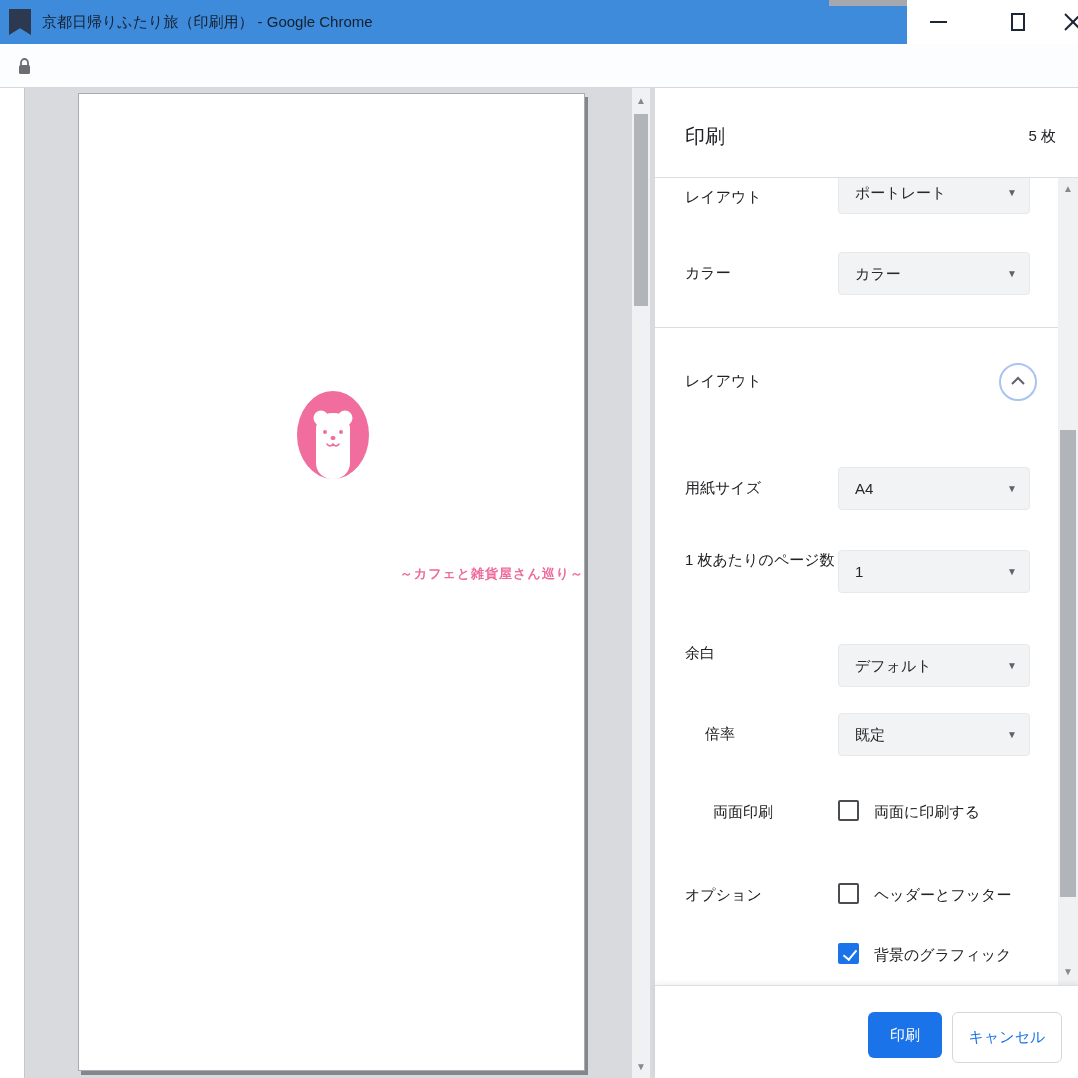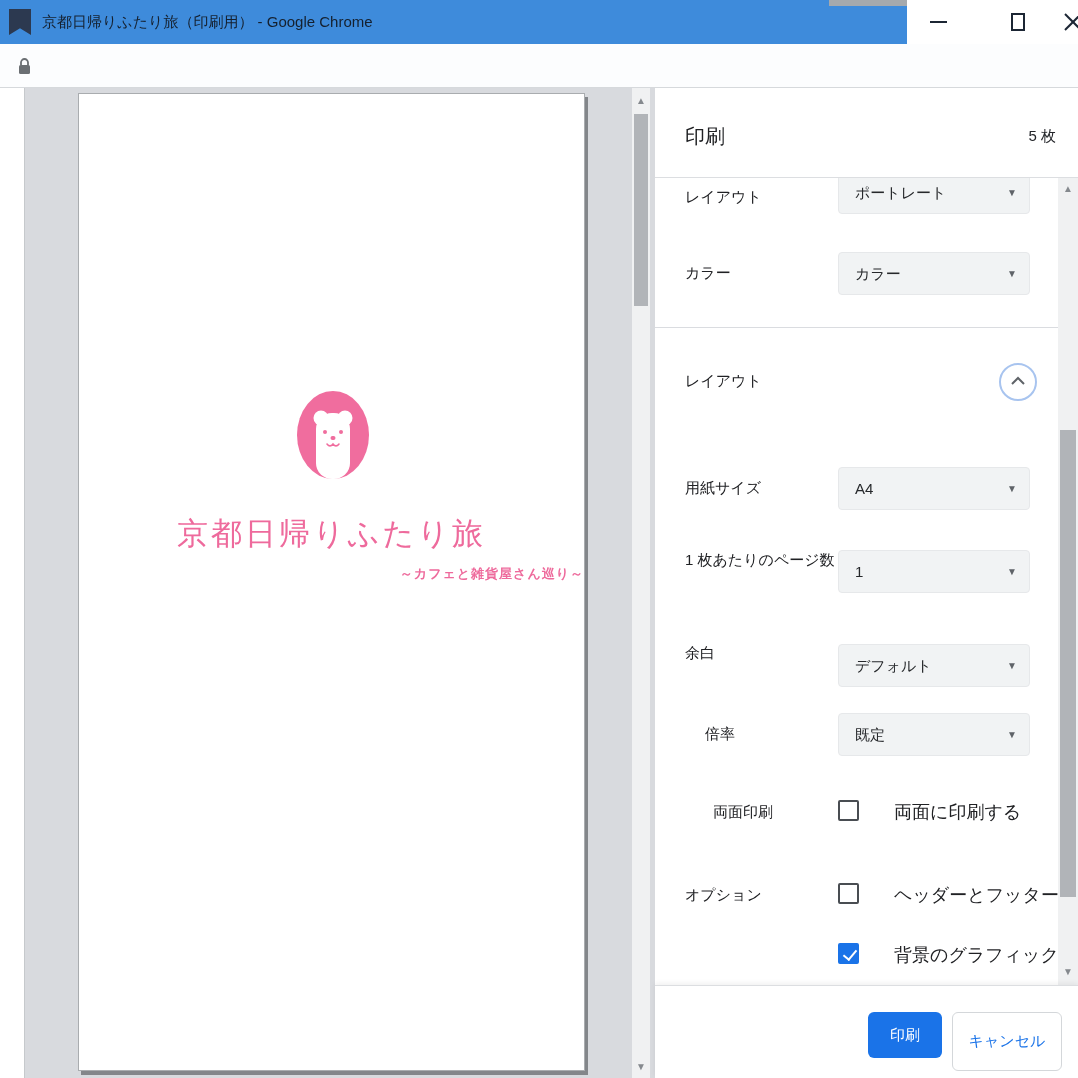--- a/index.html
+++ b/index.html
@@ -54,36 +54,36 @@
   .dropdown { left:183px; width:192px; height:43px; background:#f1f3f4; border:1px solid #e6e8ea;
     border-radius:4px; cursor:pointer; }
   .dd-value { position:absolute; left:16px; top:0; height:41px; line-height:41px; font-size:15px; color:#26282b;text-align:center; }
   .dd-caret { position:absolute; right:12px; top:0; height:41px; line-height:41px; font-size:10px; color:#5f6368; }
   .divider { left:0; width:423px; height:1px; background:#dadce0; }
 
   .checkbox { width:21px; height:21px; border:2px solid #494d52; border-radius:2px; background:#fff; cursor:pointer; }
   .checkbox.checked { background:#1a73e8; border-color:#1a73e8; position:absolute; }
   .checkbox.checked::after { content:''; position:absolute; left:6px; top:2px; width:6px; height:11px;
     border:solid #fff; border-width:0 2.5px 2.5px 0; transform:rotate(40deg); }
-  .cb-label { left:219px; font-size:18px; color:#202124; line-height:22px;margin-left:20px; }
+  .cb-label { left:219px; font-size:15px; color:#202124; line-height:22px; }
 
   #advanced-toggle { left:344px; top:185px; width:38px; height:38px; border:2px solid #a8c4ef;
     border-radius:50%; background:#fff; cursor:pointer; }
   #advanced-toggle svg { position:absolute; left:7px; top:9px; }
 
   #panel-sb-track { left:403px; top:90px; width:20px; height:807px; }
   #panel-sb-up    { left:404px; top:93px; }
   #panel-sb-thumb { left:405px; top:342px; width:16px; height:467px; }
   #panel-sb-down  { left:404px; top:876px; }
 
   #panel-footer { left:0; top:897px; width:423px; height:93px; background:#fff;
     border-top:1px solid #dcdee1; box-shadow:0 -2px 5px rgba(0,0,0,0.06); }
   #print-button { left:213px; top:26px; width:74px; height:46px; background:#1a73e8; color:#fff;
     border:none; border-radius:6px; font-size:15px; font-family:inherit; cursor:pointer; }
-  #cancel-button { left:297px; top:26px; width:110px; height:59px; background:#fff; color:#1a73e8;
+  #cancel-button { left:297px; top:26px; width:110px; height:51px; background:#fff; color:#1a73e8;
     border:1px solid #d4d7da; border-radius:6px; font-size:15px; font-family:inherit; cursor:pointer; }
 </style>
 </head>
 <body>
 
 <div class="abs" id="titlebar">
   <div class="abs" id="titlebar-corner"></div>
   <div class="abs" id="favicon"></div>
   <div class="abs" id="window-title">京都日帰りふたり旅（印刷用） - Google Chrome</div>
   <div class="abs" id="min-btn">
@@ -118,21 +118,20 @@
         <ellipse cx="37" cy="44" rx="36" ry="44" fill="#f06d9e"></ellipse>
         <circle cx="25" cy="27" r="7.5" fill="#ffffff"></circle>
         <circle cx="49" cy="27" r="7.5" fill="#ffffff"></circle>
         <rect x="20" y="22" width="34" height="66" rx="16" fill="#ffffff"></rect>
         <circle cx="29" cy="41" r="2" fill="#f06d9e"></circle>
         <circle cx="45" cy="41" r="2" fill="#f06d9e"></circle>
         <rect x="34.5" y="45" width="5" height="4" rx="2" fill="#f06d9e"></rect>
         <path d="M31 53 c2 2.5 4 2.5 6 0 c2 2.5 4 2.5 6 0" fill="none" stroke="#f06d9e" stroke-width="1.6" stroke-linecap="round"></path>
       </svg>
     </div>
-    <div class="abs" id="page-title">京都日帰りふたり旅</div>
     <div class="abs" id="page-subtitle">～カフェと雑貨屋さん巡り～</div>
   </div>
 
   <div class="abs sb-track" id="prev-sb-track"></div>
   <div class="abs sb-arrow" id="prev-sb-up">▲</div>
   <div class="abs sb-thumb" id="prev-sb-thumb"></div>
   <div class="abs sb-arrow" id="prev-sb-down">▼</div>
 </div>
 
 <div class="abs" id="panel">

